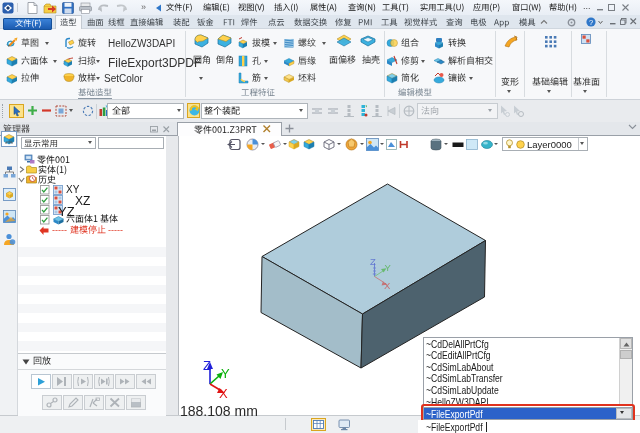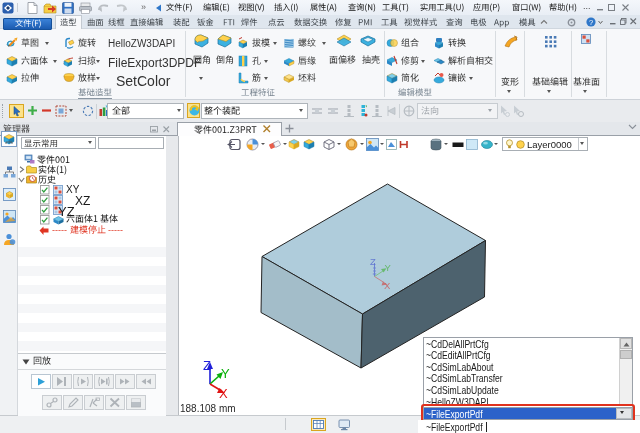--- a/index.html
+++ b/index.html
@@ -388,21 +388,21 @@
     </svg>
     <svg class="ct" style="left:78px;top:73.2px;" width="19" height="12">
       <g fill="#333" transform="translate(0 7.92) scale(0.0900 -0.0900)">
         <use href="#u653E" x="0"></use>
         <use href="#u6837" x="100"></use>
       </g>
     </svg>
     <div class="arr" style="left:96px;top:77px"></div>
     <div class="t" style="left:108px;top:37.5px;font-size:10px;color:#333">HelloZW3DAPI</div>
     <div class="t" style="left:108px;top:55.5px;font-size:12px;color:#333">FileExport3DPDF</div>
-    <div class="t" style="left:116px;top:72.5px;font-size:14px;color:#333">SetColor</div>
+    <div class="t" style="left:104px;top:72.5px;font-size:10px;color:#333">SetColor</div>
     <svg class="ct" style="left:78px;top:88px;" width="35" height="12">
       <g fill="#77838f" transform="translate(0 7.48) scale(0.0850 -0.0850)">
         <use href="#u57FA" x="0"></use>
         <use href="#u7840" x="100"></use>
         <use href="#u9020" x="200"></use>
         <use href="#u578B" x="300"></use>
       </g>
     </svg>
     <div class="a" style="left:78px;top:97.5px;width:34px;height:1px;background:#8a96a2"></div>
     <div class="a" style="left:185px;top:31px;width:1px;height:66px;background:#d8dce0"></div>
@@ -1115,21 +1115,21 @@
 <path d="M14 32 L14 16" stroke="#1f1fd9" stroke-width="1.6"></path>
 <path d="M14 10 l-3 7 h6 Z" fill="#1f1fd9"></path>
 <path d="M14 32 L23 24" stroke="#0ab00a" stroke-width="1.6"></path>
 <path d="M27 20 l-6.5 2.5 l4 4.5 Z" fill="#0ab00a"></path>
 <path d="M14 32 L24 38" stroke="#e01414" stroke-width="1.6"></path>
 <path d="M29 41 l-5.5 -5 l-2.5 5 Z" fill="#e01414"></path>
 <text x="7" y="18" font-size="13" fill="#1f1fd9" font-family="Liberation Sans">Z</text>
 <text x="25" y="26" font-size="13" fill="#0ab00a" font-family="Liberation Sans">Y</text>
 <text x="23" y="45.5" font-size="13" fill="#e01414" font-family="Liberation Sans">X</text>
 </svg>
-    <div class="t" style="left:180px;top:402.5px;font-size:10px;color:#2a2a2a">188.108 mm</div>
+    <div class="t" style="left:180px;top:402.5px;font-size:14px;color:#2a2a2a">188.108 mm</div>
     <div class="a" style="left:423px;top:337px;width:210px;height:70px;background:#fff;border:1px solid #9aa0a8;border-bottom:none"></div>
     <div class="t" style="left:426px;top:337.5px;font-size:11px;transform:scaleX(0.78);transform-origin:0 0;color:#1a1a1a">~CdDelAllPrtCfg</div>
     <div class="t" style="left:426px;top:349.1px;font-size:11px;transform:scaleX(0.78);transform-origin:0 0;color:#1a1a1a">~CdEditAllPrtCfg</div>
     <div class="t" style="left:426px;top:360.8px;font-size:11px;transform:scaleX(0.78);transform-origin:0 0;color:#1a1a1a">~CdSimLabAbout</div>
     <div class="t" style="left:426px;top:372.4px;font-size:11px;transform:scaleX(0.78);transform-origin:0 0;color:#1a1a1a">~CdSimLabTransfer</div>
     <div class="t" style="left:426px;top:384.1px;font-size:11px;transform:scaleX(0.78);transform-origin:0 0;color:#1a1a1a">~CdSimLabUpdate</div>
     <div class="t" style="left:426px;top:395.8px;font-size:11px;transform:scaleX(0.78);transform-origin:0 0;color:#1a1a1a">~HelloZW3DAPI</div>
     <div class="a" style="left:619px;top:338px;width:13px;height:68px;background:#f0f0f0;border-left:1px solid #d0d0d0"></div>
     <div class="a" style="left:620px;top:338px;width:12px;height:11px;background:#e1e1e1;border:1px solid #b8b8b8"></div>
     <svg class="ic" style="left:623px;top:342px;" width="7" height="5" viewBox="0 0 7 5">

